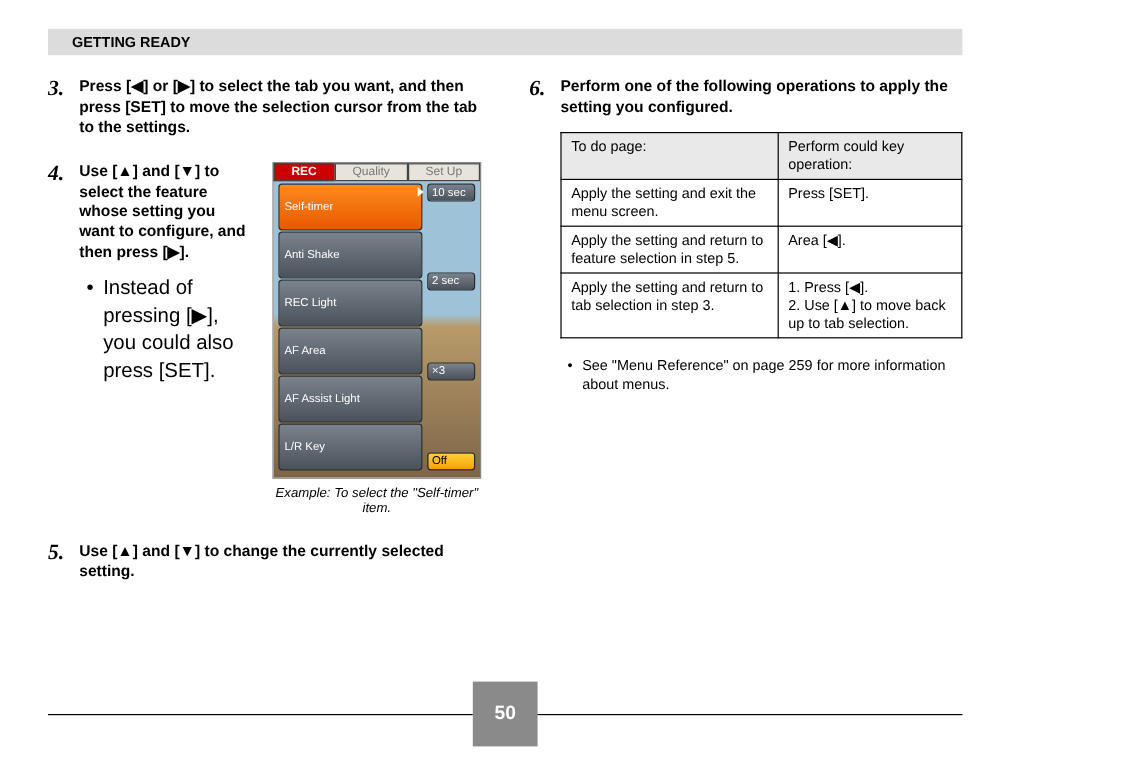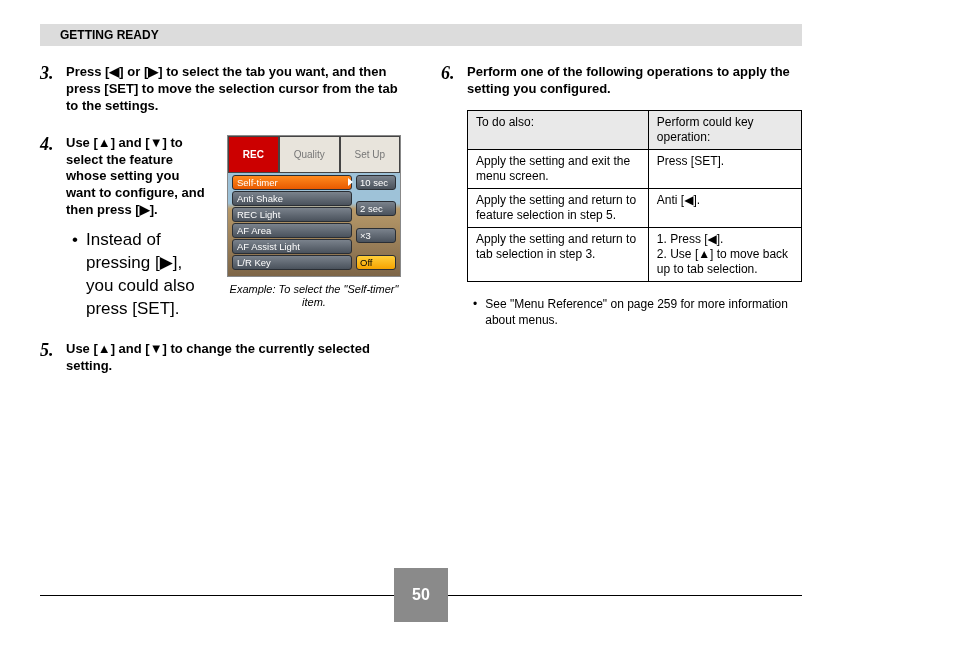--- a/index.html
+++ b/index.html
@@ -95,21 +95,21 @@
     background: linear-gradient(#9ec2d8 0%, #9ec2d8 48%, #b89a6a 52%, #7d6547 100%);
     font-size: 10px;
     color: #fff;
   }
   .cam-tabs {
     display: flex;
   }
   .cam-tab {
     flex: 1 0 auto;
     text-align: center;
-    padding: 12px 2px;
+    padding: 1px 2px;
     border: 1px solid #444;
     background: #e8e4dc;
     color: #777;
     font-size: 10px;
   }
   .cam-tab.active {
     background: #c00;
     color: #fff;
     font-weight: bold;
   }
@@ -121,21 +121,21 @@
   .cam-list {
     flex: 1 1 auto;
     display: flex;
     flex-direction: column;
     gap: 1px;
   }
   .cam-item {
     background: linear-gradient(#7a828c, #4a525c);
     border: 1px solid #2a2e34;
     border-radius: 3px;
-    padding: 0 4px;
+    padding: 12px 4px;
     font-size: 9.5px;
     white-space: nowrap;
     line-height: 13px;
   }
   .cam-item.sel {
     background: linear-gradient(#ff8a1e, #e85a00);
     color: #fff;
     position: relative;
   }
   .cam-item.sel::after{
@@ -284,32 +284,32 @@
     <div class="col">
       <ol class="steps">
         <li>
           <span class="num">6.</span>
           <div class="step-body">
             <div class="step-text">Perform one of the following operations to apply the setting you configured.</div>
 
             <table class="ops">
               <thead>
                   <tr id="ops-head">
-                    <th>To do also:</th>
+                    <th>To do page:</th>
                     <th>Perform could key operation:</th>
                   </tr>
                 </thead>
               <tbody id="ops-body">
                   <tr>
                     <td>Apply the setting and exit the menu screen.</td>
                     <td>Press [SET].</td>
                   </tr>
                   <tr>
                     <td>Apply the setting and return to feature selection in step 5.</td>
-                    <td>Anti [◀].</td>
+                    <td>Area [◀].</td>
                   </tr>
                   <tr>
                     <td>Apply the setting and return to tab selection in step 3.</td>
                     <td>1. Press [◀].<br>2. Use [▲] to move back up to tab selection.</td>
                   </tr>
                 </tbody>
             </table>
 
             <div class="footnote">
                 <span>See "Menu Reference" on page 259 for more information about menus.</span>

